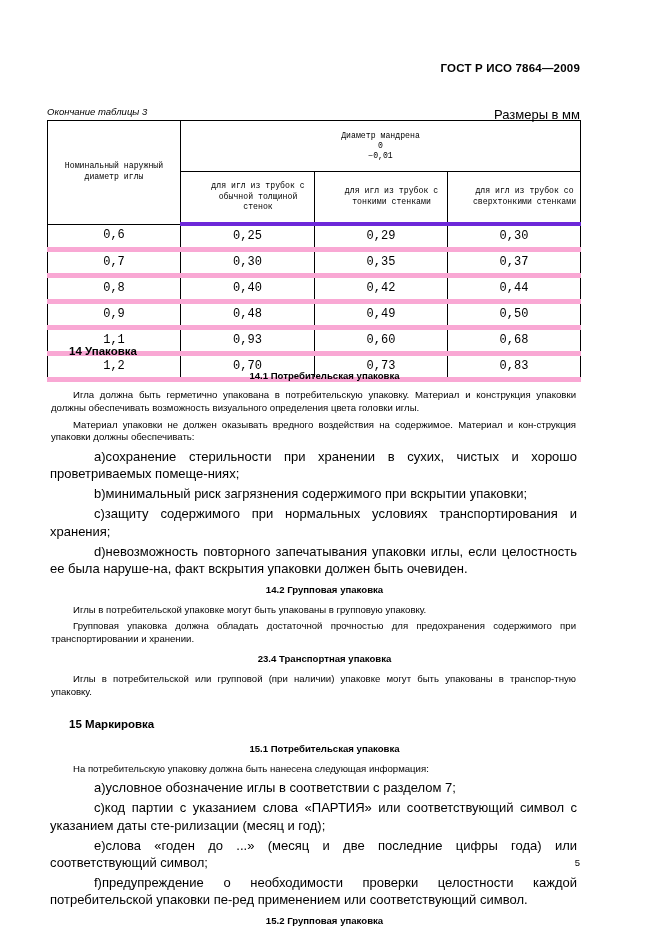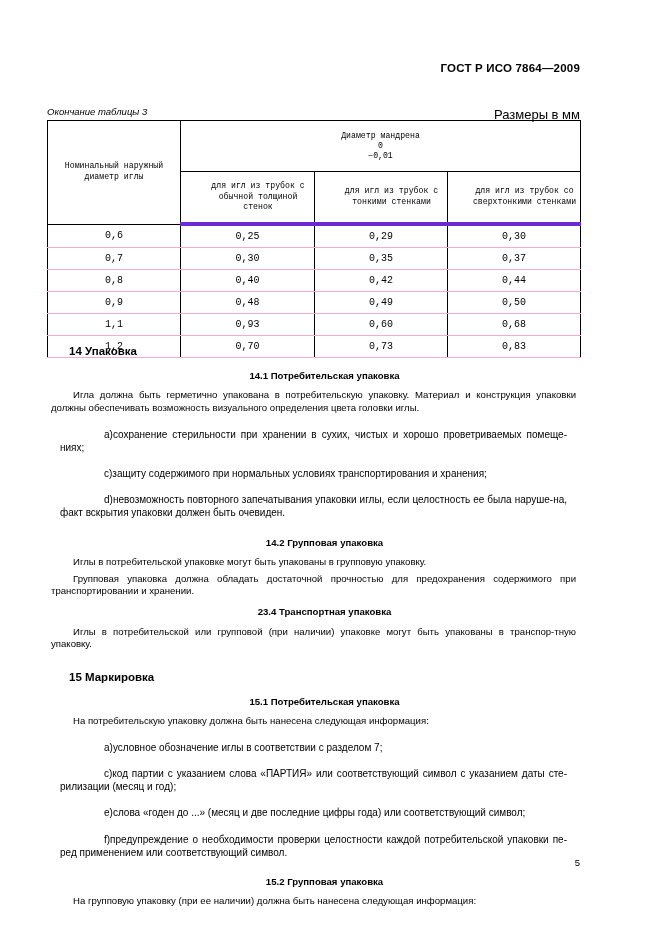--- a/index.html
+++ b/index.html
@@ -83,23 +83,23 @@
   }
   
   tr.header-last td,
   td.hd-stub,
   td.hd-sub {
     border-bottom: 4px solid #6d28d9;
     padding-left: 24px;
   }
   table.gost tr.data td {
     height: 17px;
-    font-size: 10px;
+    font-size: 12px;
     border-top: 1px solid #000;
-    border-bottom: 1px solid #f9a8d4;
+    border-bottom: 5px solid #f9a8d4;
   }
   .tol {
     line-height: 1.25;
   }
 
   
   .content {
     position: absolute;
     left: 47px;
     top: 345px;
@@ -123,22 +123,22 @@
   p.para {
     font-size: 9.6px;
     margin: 4px;
     padding: 0;
     text-align: justify;
     text-indent: 22px;
     line-height: 1.32;
     hyphens: manual;
   }
   p.item {
-    font-size: 10px;
-    margin: 13px;
+    font-size: 13px;
+    margin: 3px;
     padding: 0;
     text-align: justify;
     text-indent: 22px;
     line-height: 1.32;
   }
   p.item .mk {
     display: inline-block;
     min-width: 14px;
   }
   .sp-sec   { height: 16px; }
@@ -232,22 +232,26 @@
   </div>
 
   <div class="content">
 
     <h2 class="sec">14  Упаковка</h2>
     <div class="sp-sub"></div>
 
     <h3 class="subsec">14.1  Потребительская упаковка</h3>
     <div class="sp-tiny"></div>
     <p class="para">Игла должна быть герметично упакована в потребительскую упаковку. Материал и конструкция упаковки должны обеспечивать возможность визуального определения цвета головки иглы.</p>
+    <p class="para">Материал упаковки не должен оказывать вредного воздействия на содержимое. Материал и кон-струкция упаковки должны обеспечивать:</p>
     <p class="item">
       <span class="mk">a)</span><span>сохранение стерильности при хранении в сухих, чистых и хорошо проветриваемых помеще-ниях;</span>
+    </p>
+    <p class="item">
+      <span class="mk">b)</span><span>минимальный риск загрязнения содержимого при вскрытии упаковки;</span>
     </p>
     <p class="item">
       <span class="mk">c)</span><span>защиту содержимого при нормальных условиях транспортирования и хранения;</span>
     </p>
     <p class="item">
       <span class="mk">d)</span><span>невозможность повторного запечатывания упаковки иглы, если целостность ее была наруше-на, факт вскрытия упаковки должен быть очевиден.</span>
     </p>
 
     <div class="sp-tiny"></div>
     <h3 class="subsec">14.2  Групповая упаковка</h3>

